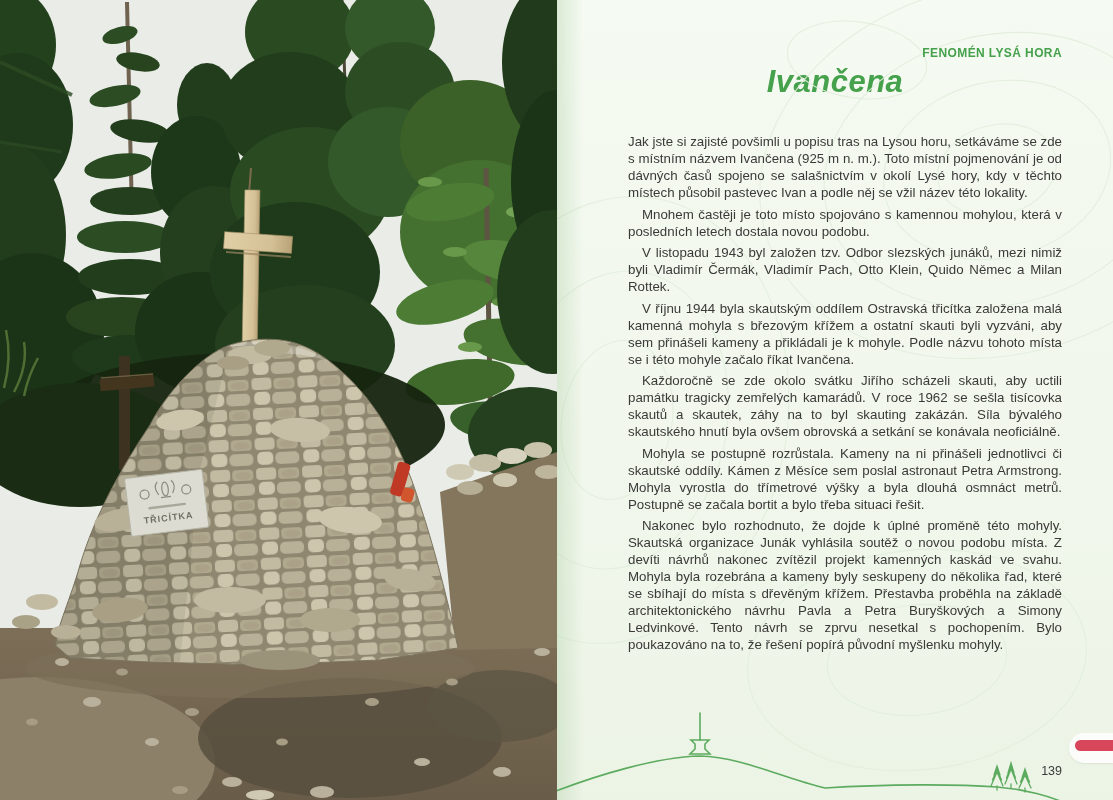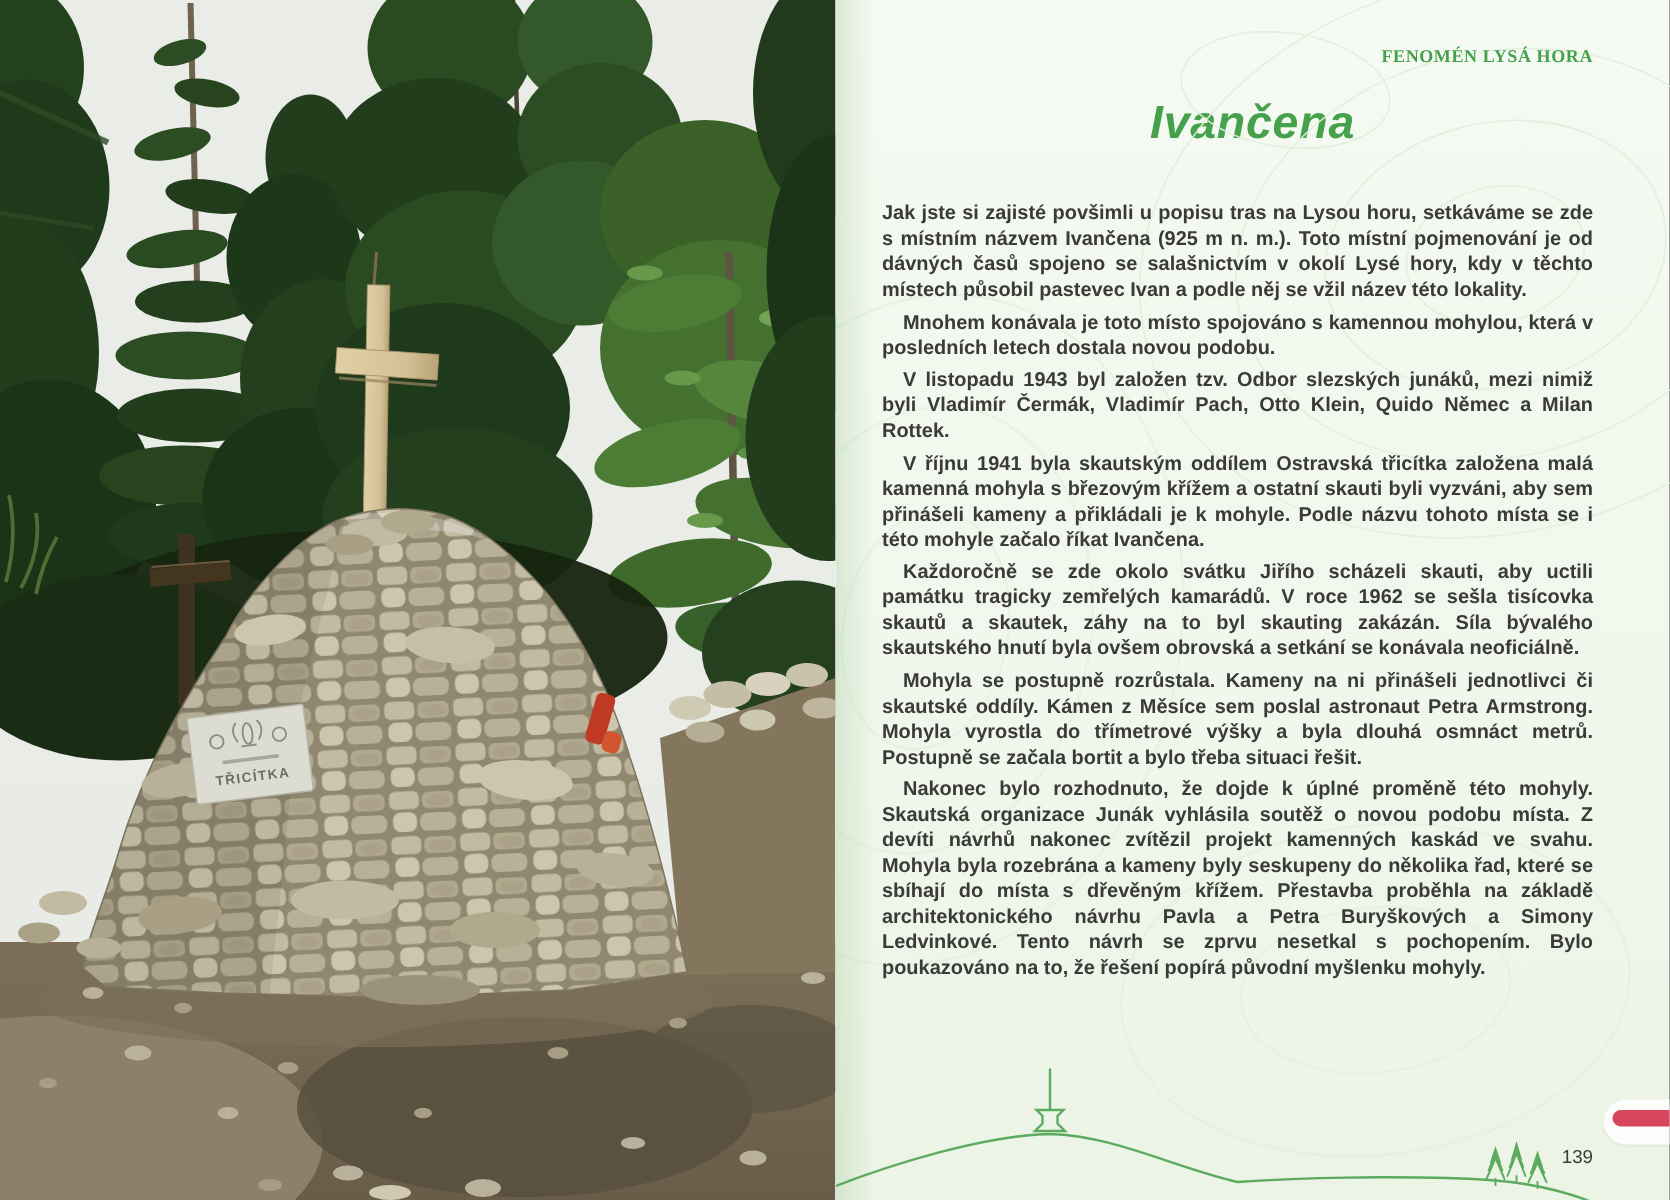--- a/index.html
+++ b/index.html
@@ -12,28 +12,28 @@
   .photo svg{display:block;}
   
   .page{
     position:relative;width:556px;height:800px;flex:0 0 556px;overflow:hidden;
     background:linear-gradient(180deg,#f5faf2 0%,#f1f7ec 55%,#ecf4e6 100%);
   }
   .gutter-shade{position:absolute;left:0;top:0;width:26px;height:100%;
     background:linear-gradient(90deg,rgba(170,205,160,.35),rgba(170,205,160,0));pointer-events:none;}
   .contours{position:absolute;inset:0;pointer-events:none;}
   .running-head{
-    position:absolute;top:30px;right:51px;color:#4aa54f;font-size:12px;
-    font-weight:bold;letter-spacing:.4px;font-family:Liberation Serif, serif;
+    position:absolute;top:46px;right:51px;color:#4aa54f;font-size:12px;
+    font-weight:bold;letter-spacing:.4px;
   }
   .chapter-title{
     margin:64px 54px 0 54px;text-align:center;color:#45a14b;
     font-size:31px;font-weight:bold;font-style:italic;letter-spacing:.5px;
   }
-  .body-text{position:relative;margin:33px 51px 0 31px;font-weight:bold;}
+  .body-text{position:relative;margin:33px 51px 0 71px;}
   .body-text p{
     margin:0 0 4.5px 0;font-size:13.3px;line-height:17px;color:#3a3a38;
     text-align:justify;text-indent:14px;
   }
   .body-text p.first{text-indent:0;}
   .page-number{position:absolute;top:764px;right:51px;font-size:12.5px;color:#3b3b39;}
   .bookmark-white{position:absolute;right:0;top:733px;width:44px;height:30px;
     background:#fcfdfb;border-radius:15px 0 0 15px;box-shadow:0 1px 2px rgba(60,90,60,.10);}
   .bookmark-red{position:absolute;right:0;top:740px;width:38px;height:11px;
     border-radius:6px 0 0 6px;}
@@ -244,23 +244,23 @@
       </g>
     </svg>
     <div class="gutter-shade"></div>
 
     <div class="running-head" style="color: rgb(69, 161, 75);">FENOMÉN LYSÁ HORA</div>
 
     <h1 class="chapter-title" style="color: rgb(69, 161, 75);">Ivančena</h1>
 
     <div class="body-text" id="paragraphs">
         <p class="first">Jak jste si zajisté povšimli u popisu tras na Lysou horu, setkáváme se zde s místním názvem Ivančena (925 m n. m.). Toto místní pojmenování je od dávných časů spojeno se salašnictvím v okolí Lysé hory, kdy v těchto místech působil pastevec Ivan a podle něj se vžil název této lokality.</p>
-        <p>Mnohem konávala je toto místo spojováno s kamennou mohylou, která v posledních letech dostala novou podobu.</p>
+        <p>Mnohem častěji je toto místo spojováno s kamennou mohylou, která v posledních letech dostala novou podobu.</p>
         <p>V listopadu 1943 byl založen tzv. Odbor slezských junáků, mezi nimiž byli Vladimír Čermák, Vladimír Pach, Otto Klein, Quido Němec a Milan Rottek.</p>
-        <p>V říjnu 1941 byla skautským oddílem Ostravská třicítka založena malá kamenná mohyla s březovým křížem a ostatní skauti byli vyzváni, aby sem přinášeli kameny a přikládali je k mohyle. Podle názvu tohoto místa se i této mohyle začalo říkat Ivančena.</p>
+        <p>V říjnu 1944 byla skautským oddílem Ostravská třicítka založena malá kamenná mohyla s březovým křížem a ostatní skauti byli vyzváni, aby sem přinášeli kameny a přikládali je k mohyle. Podle názvu tohoto místa se i této mohyle začalo říkat Ivančena.</p>
         <p>Každoročně se zde okolo svátku Jiřího scházeli skauti, aby uctili památku tragicky zemřelých kamarádů. V roce 1962 se sešla tisícovka skautů a skautek, záhy na to byl skauting zakázán. Síla bývalého skautského hnutí byla ovšem obrovská a setkání se konávala neoficiálně.</p>
         <p>Mohyla se postupně rozrůstala. Kameny na ni přinášeli jednotlivci či skautské oddíly. Kámen z Měsíce sem poslal astronaut Petra Armstrong. Mohyla vyrostla do třímetrové výšky a byla dlouhá osmnáct metrů. Postupně se začala bortit a bylo třeba situaci řešit.</p>
         <p>Nakonec bylo rozhodnuto, že dojde k úplné proměně této mohyly. Skautská organizace Junák vyhlásila soutěž o novou podobu místa. Z devíti návrhů nakonec zvítězil projekt kamenných kaskád ve svahu. Mohyla byla rozebrána a kameny byly seskupeny do několika řad, které se sbíhají do místa s dřevěným křížem. Přestavba proběhla na základě architektonického návrhu Pavla a Petra Buryškových a Simony Ledvinkové. Tento návrh se zprvu nesetkal s pochopením. Bylo poukazováno na to, že řešení popírá původní myšlenku mohyly.</p>
       </div>
 
     <svg class="deco" width="556" height="100" viewBox="0 0 556 100">
       <g fill="none" stroke="#5cab5f" stroke-width="1.6" stroke-linecap="round">
         <path d="M-6,93 C40,75 100,57 143,56 C185,57 225,78 268,88 C330,84 400,84 440,87 C466,89 495,96 514,106"></path>
         <g>
           <line x1="143" y1="13" x2="143" y2="40"></line>

